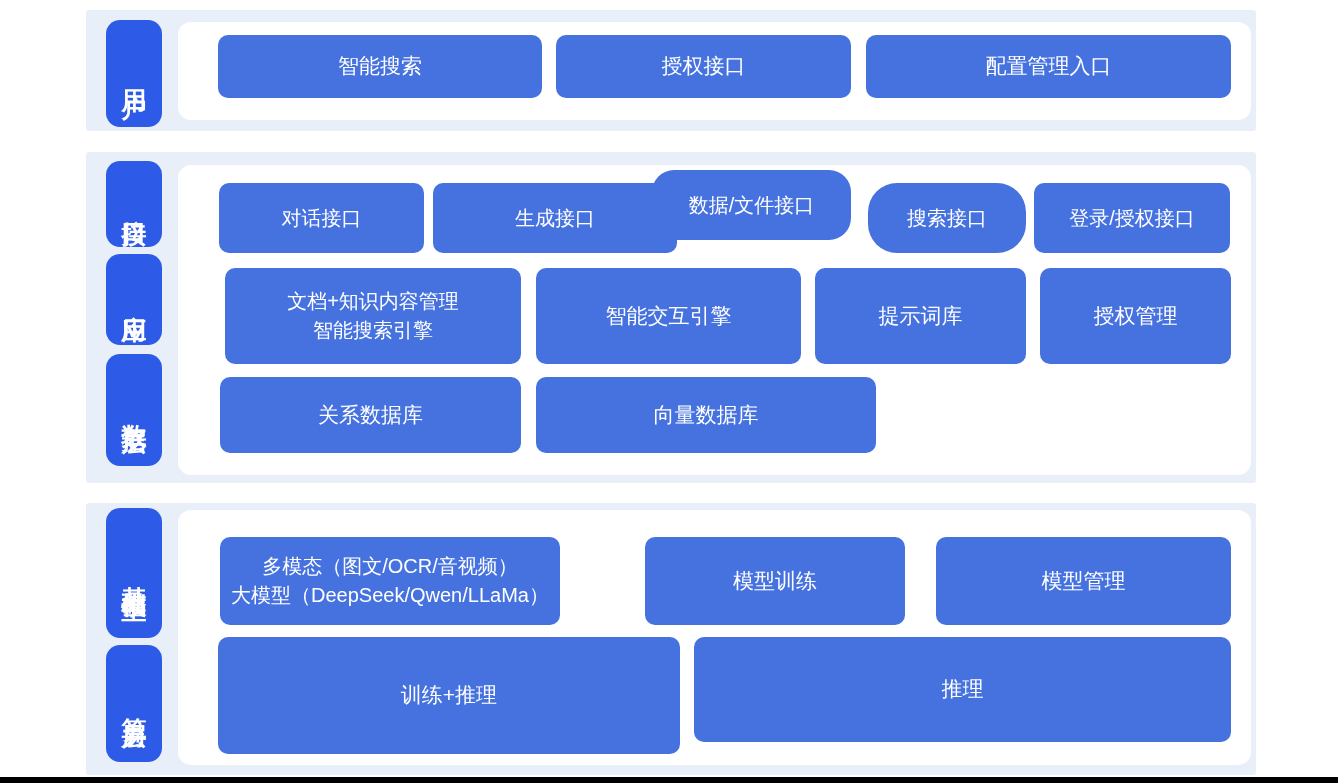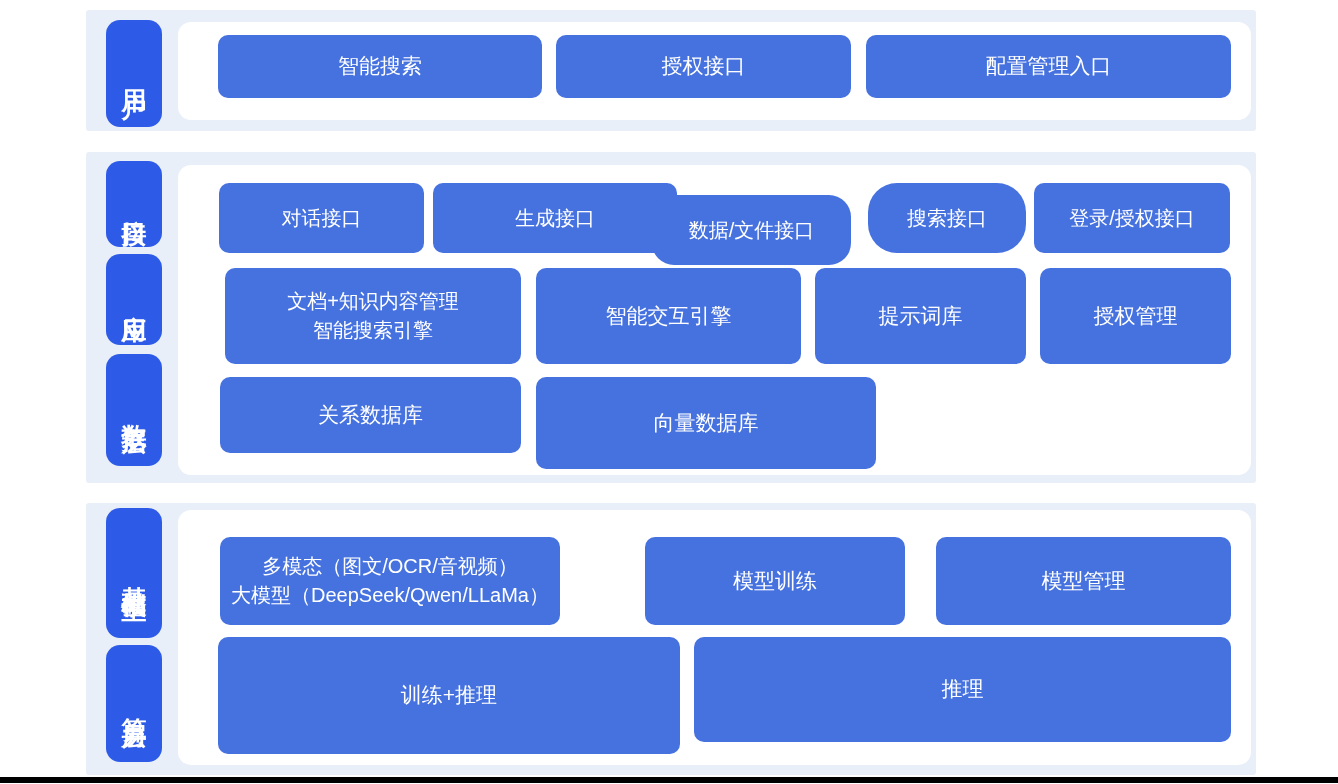--- a/index.html
+++ b/index.html
@@ -88,32 +88,32 @@
     <div class="pill" style="top:102px;height:91px;">
       <span>应用</span>
     </div>
     <div class="pill" style="top:202px;height:112px;">
       <span>数据层</span>
     </div>
     <div class="panel" style="top:13px;height:310px;">
 
       <div class="btn small" style="left:41px;top:18px;width:205px;height:70px;">对话接口</div>
       <div class="btn small" style="left:255px;top:18px;width:244px;height:70px;">生成接口</div>
-      <div class="btn small" style="left:474px;top:30px;width:199px;height:70px;border-radius:22px;">数据/文件接口</div>
+      <div class="btn small" style="left:474px;top:5px;width:199px;height:70px;border-radius:22px;">数据/文件接口</div>
       <div class="btn small" style="left:690px;top:18px;width:158px;height:70px;border-radius:29px;">搜索接口</div>
       <div class="btn small" style="left:856px;top:18px;width:196px;height:70px;">登录/授权接口</div>
 
       <div class="btn small" style="left:47px;top:103px;width:296px;height:96px;">文档+知识内容管理
 智能搜索引擎</div>
       <div class="btn" style="left:358px;top:103px;width:265px;height:96px;">智能交互引擎</div>
       <div class="btn" style="left:637px;top:103px;width:211px;height:96px;">提示词库</div>
       <div class="btn" style="left:862px;top:103px;width:191px;height:96px;">授权管理</div>
 
       <div class="btn" style="left:42px;top:212px;width:301px;height:76px;">关系数据库</div>
-      <div class="btn" style="left:358px;top:212px;width:340px;height:92px;">向量数据库</div>
+      <div class="btn" style="left:358px;top:212px;width:340px;height:76px;">向量数据库</div>
     </div>
   </div>
 
   <div class="band band-3">
     <div class="pill" style="top:5px;height:130px;">
       <span>基础模型</span>
     </div>
     <div class="pill" style="top:142px;height:117px;">
       <span>算力层</span>
     </div>

